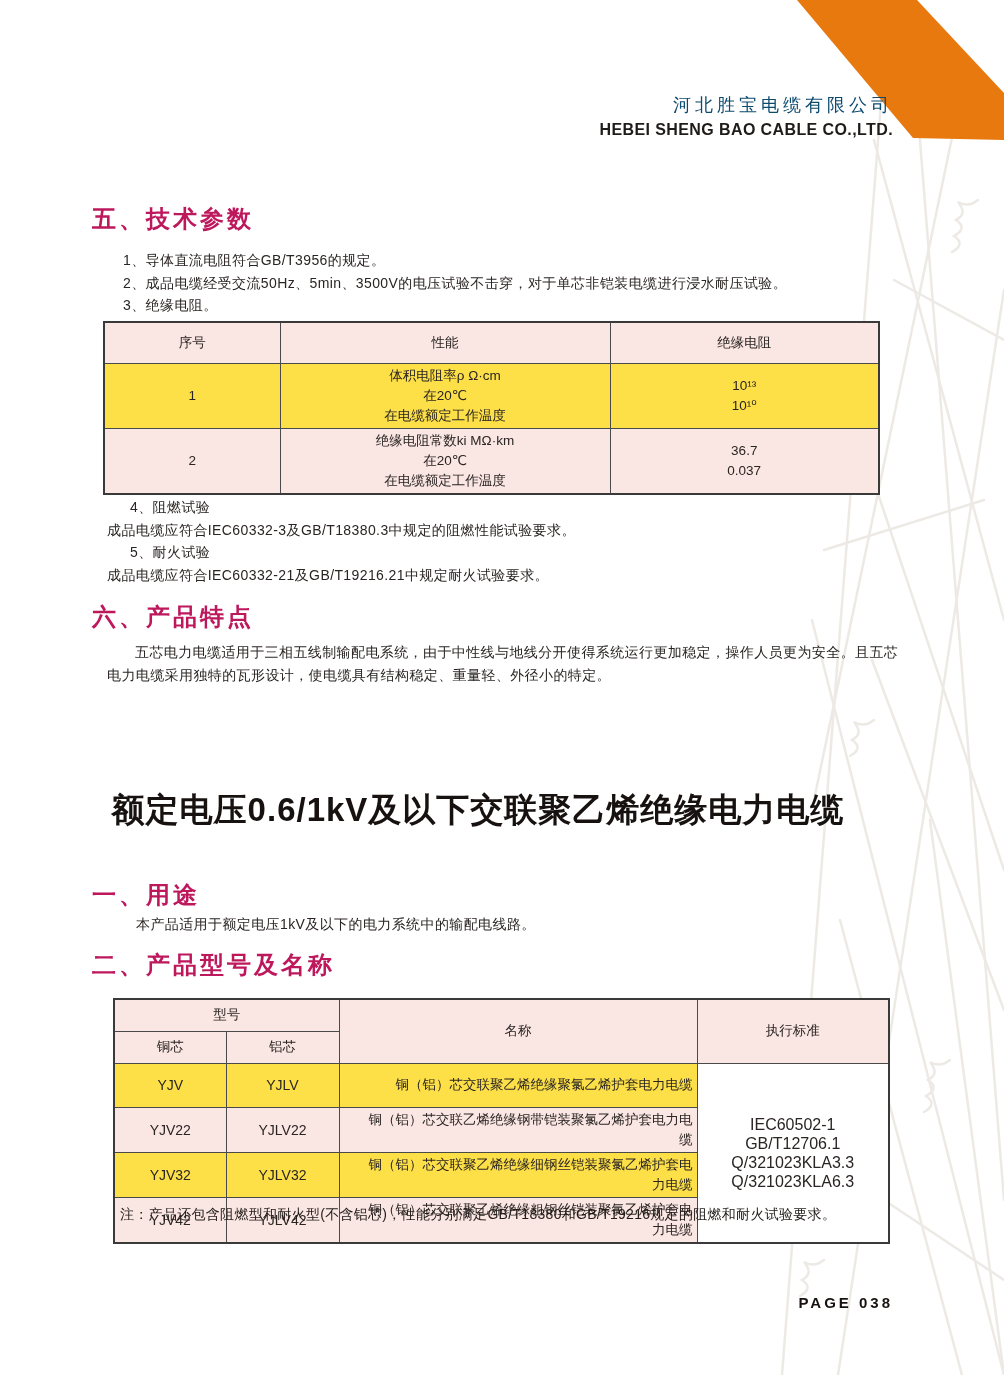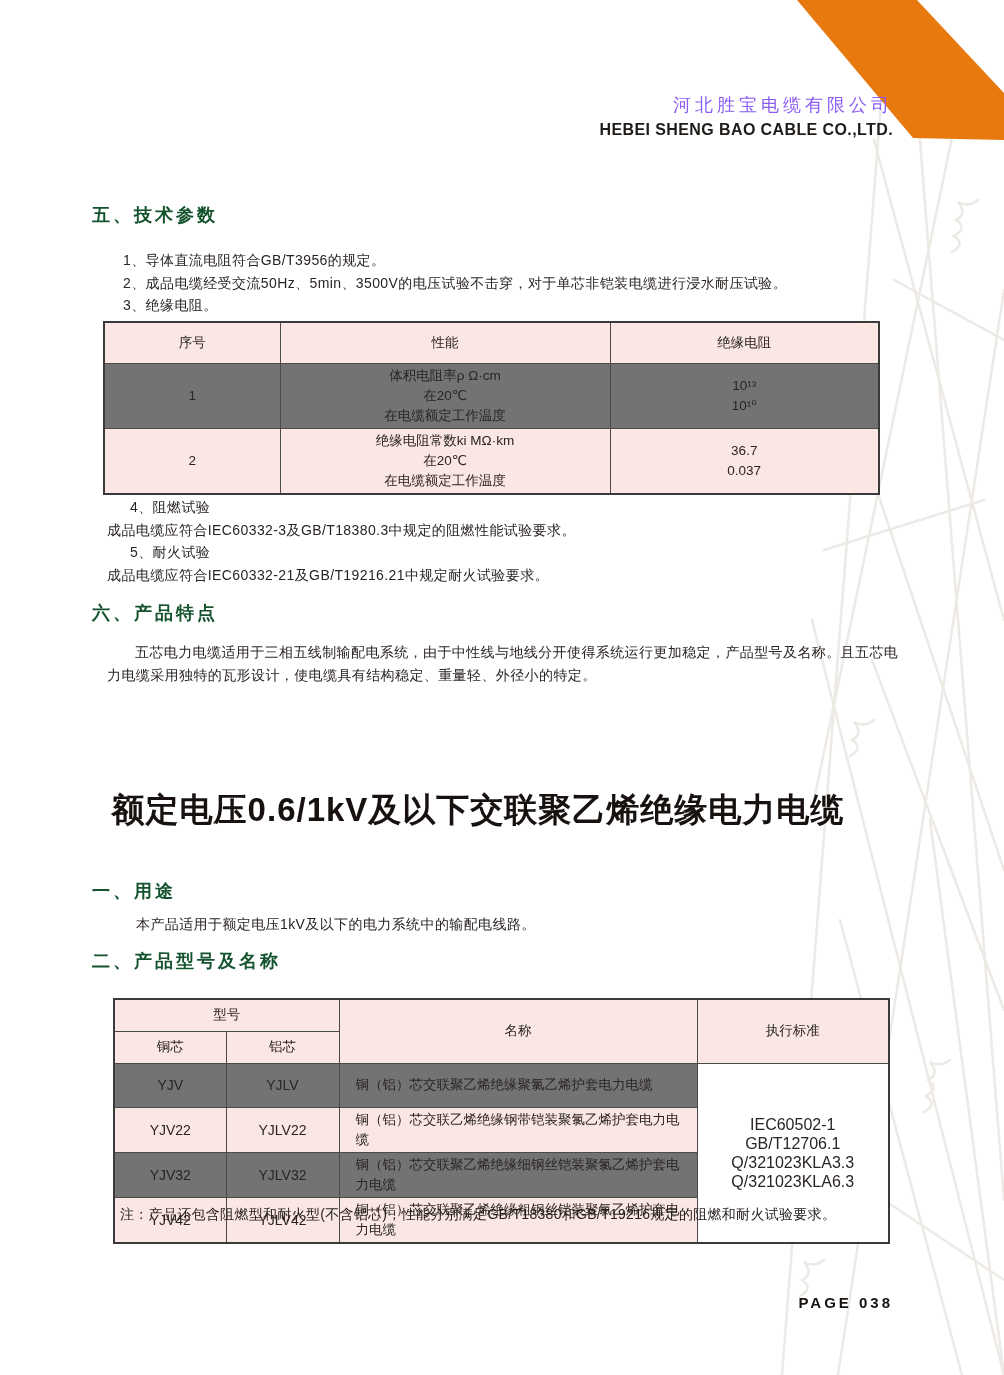--- a/index.html
+++ b/index.html
@@ -17,49 +17,49 @@
   
   .orange-band{
     position:absolute; left:780px; top:0; width:224px; height:143px;
     background:#e8790f;
     clip-path:polygon(17px 0, 137px 0, 224px 93px, 224px 140px, 133px 138px);
   }
   .tower-watermark{ position:absolute; right:0; top:80px; pointer-events:none; }
 
   
   .header-block{ position:absolute; top:93px; right:111px; text-align:right; }
-  .company-cn{ font-size:18px; letter-spacing:4px; color:#8b5cf6; white-space:nowrap; }
+  .company-cn{ font-size:18px; letter-spacing:4px; color:#0c4a6e; white-space:nowrap; }
   .company-en{ font-size:16px; font-weight:bold; letter-spacing:0.4px; color:#1f1b18; margin-top:4px; white-space:nowrap; }
 
   
-  .h-section{ position:absolute; left:92px; font-size:18px; font-weight:bold; letter-spacing:3px; color:#14532d; }
+  .h-section{ position:absolute; left:92px; font-size:24px; font-weight:bold; letter-spacing:3px; color:#be185d; }
   .body-text{ font-size:14px; line-height:22.5px; letter-spacing:0.4px; color:#2a2523; }
   .list-block{ position:absolute; }
   .indent-title{ padding-left:23px; }
 
   .product-title{
     position:absolute; left:0; top:788px; width:956px;
     text-align:center; font-size:33px; font-weight:bold; letter-spacing:1px; color:#171210;
   }
 
   .note-line{ position:absolute; left:120px; top:1206px; font-size:14px; letter-spacing:0.3px; color:#211c1a; }
   .page-num{ position:absolute; right:111px; top:1294px; font-size:15px; font-weight:bold; letter-spacing:3px; color:#17120f; }
 
   
-  table{ border-collapse:collapse; table-layout:fixed; background:#737373; }
+  table{ border-collapse:collapse; table-layout:fixed; background:#fde047; }
   .doc-table{ position:absolute; border:2px solid #3a3a3a; }
   .doc-table td, .doc-table th{
     border:1px solid #4a4a4a; text-align:center; vertical-align:middle;
     font-size:13.5px; font-weight:normal; line-height:20px; color:#2a2523; padding:2px 4px;
   }
   .pink{ background:#fae6e2; }
   #tech-table{ left:103px; top:321px; width:775px; }
   #model-table{ left:113px; top:998px; width:775px; }
   #model-table td{ font-size:14px; }
-  #model-table .name-cell{ text-align:left; padding-left:16px; font-size:13.5px; }
+  #model-table .name-cell{ text-align:right; padding-left:16px; font-size:13.5px; }
   #model-table .std-cell{ font-size:16px; line-height:19px; background:#fff; }
 </style>
 </head>
 <body>
 
 <div class="page">
 
   <svg class="tower-watermark" width="250" height="1295" viewBox="0 0 250 1295" fill="none" stroke="#edeae6" stroke-width="2.5" stroke-linecap="round">
     <path d="M128 10 L28 1295"></path>
     <path d="M162 10 L250 1120"></path>
@@ -135,21 +135,21 @@
     </table>
 
   <div class="list-block body-text" style="left:107px; top:496px;">
     <div class="indent-title">4、阻燃试验</div>
     <div>成品电缆应符合IEC60332-3及GB/T18380.3中规定的阻燃性能试验要求。</div>
     <div class="indent-title">5、耐火试验</div>
     <div>成品电缆应符合IEC60332-21及GB/T19216.21中规定耐火试验要求。</div>
   </div>
 
   <div class="h-section" style="top:601px;">六、产品特点</div>
-  <div class="body-text" style="position:absolute; left:107px; top:641px; width:802px; text-indent:2em;">五芯电力电缆适用于三相五线制输配电系统，由于中性线与地线分开使得系统运行更加稳定，产品型号及名称。且五芯电力电缆采用独特的瓦形设计，使电缆具有结构稳定、重量轻、外径小的特定。</div>
+  <div class="body-text" style="position:absolute; left:107px; top:641px; width:802px; text-indent:2em;">五芯电力电缆适用于三相五线制输配电系统，由于中性线与地线分开使得系统运行更加稳定，操作人员更为安全。且五芯电力电缆采用独特的瓦形设计，使电缆具有结构稳定、重量轻、外径小的特定。</div>
 
   <div class="product-title">额定电压0.6/1kV及以下交联聚乙烯绝缘电力电缆</div>
 
   <div class="h-section" style="top:879px;">一、用途</div>
   <div class="body-text" style="position:absolute; left:136px; top:913px;">本产品适用于额定电压1kV及以下的电力系统中的输配电线路。</div>
 
   <div class="h-section" style="top:949px;">二、产品型号及名称</div>
 
   <table id="model-table" class="doc-table">
     <colgroup>

